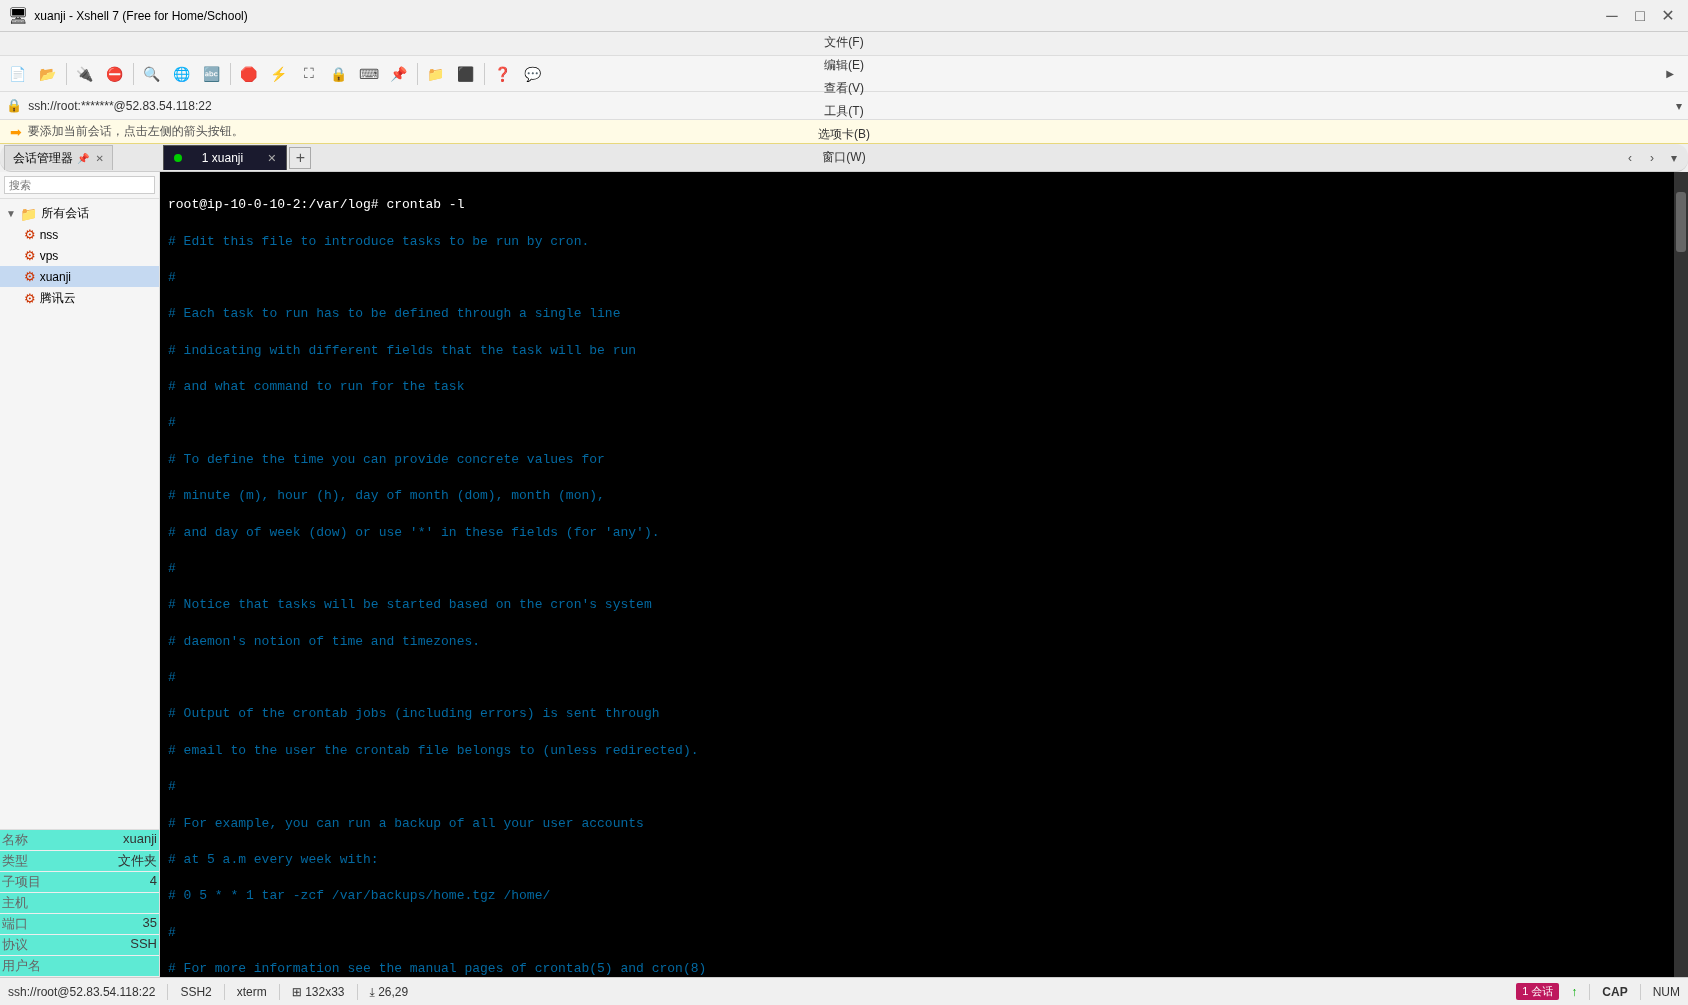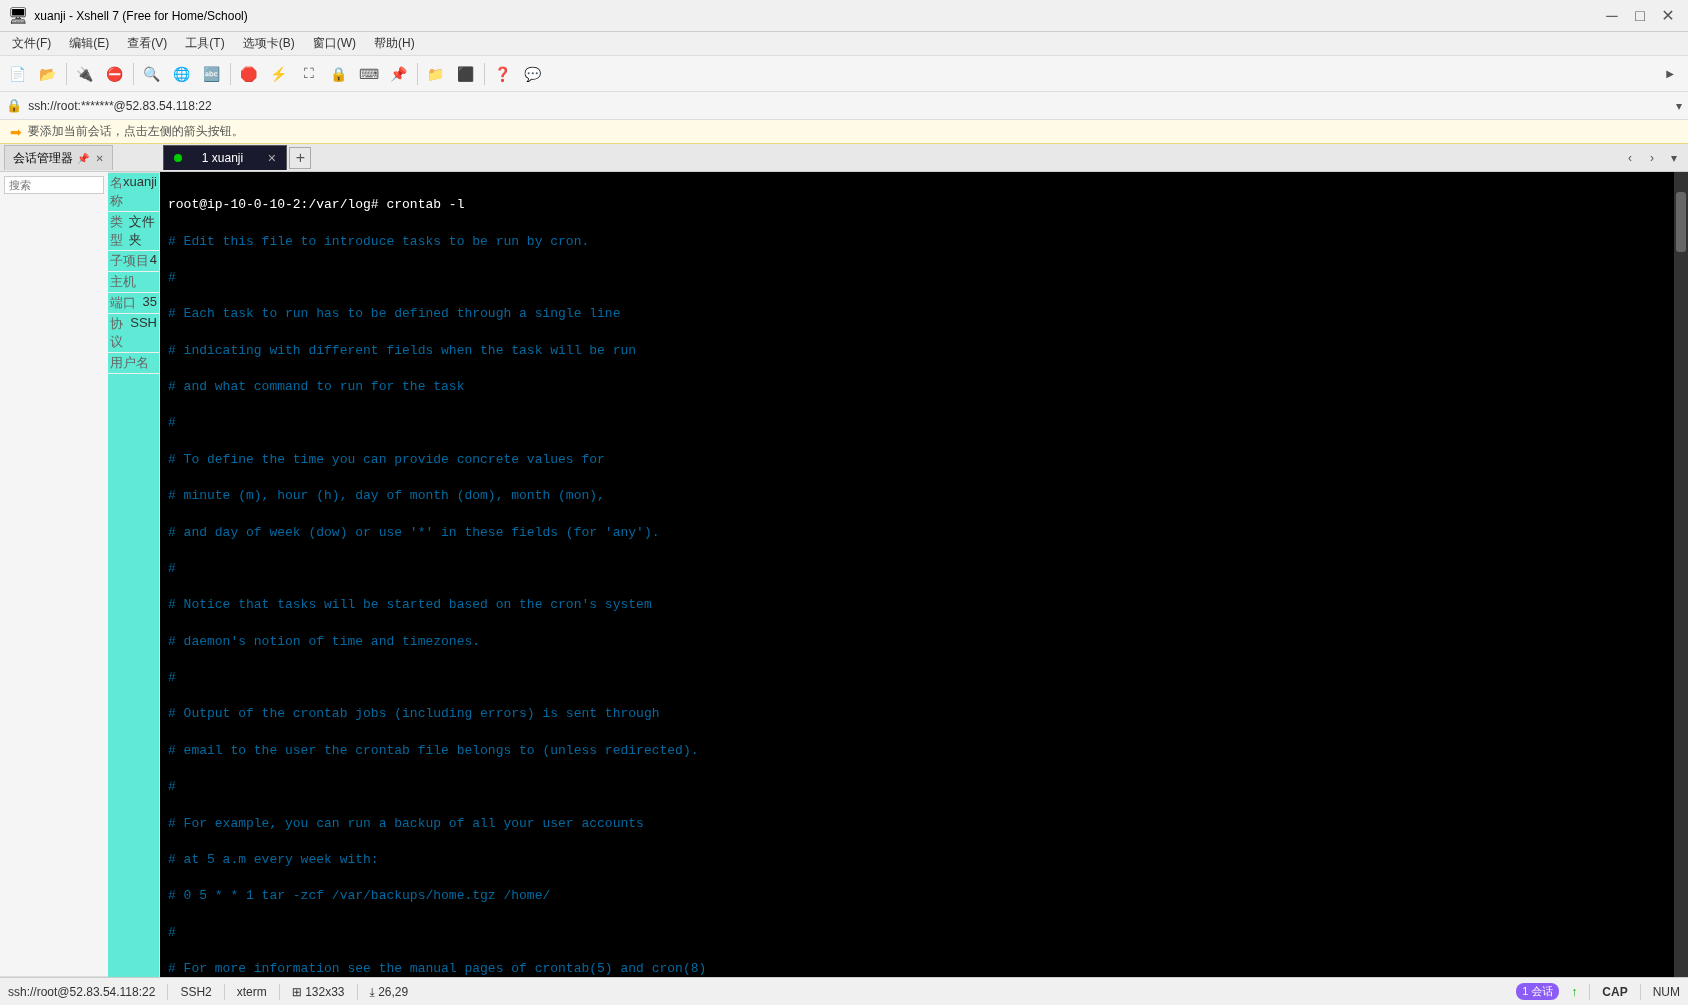--- a/index.html
+++ b/index.html
@@ -17,20 +17,21 @@
       width: 24px; height: 24px; border: none; background: transparent;
       font-size: 16px; cursor: pointer; display: flex; align-items: center; justify-content: center;
       color: #555;
     }
 
     
     #menubar {
       display: flex; align-items: center; gap: 2px;
       background: #f0f0f0; height: 24px; padding: 0 4px;
       border-bottom: 1px solid #ddd;
+      flex-direction: column;
     }
     .menu-item {
       padding: 2px 8px; font-size: 12px; cursor: pointer; color: #333;
     }
 
     
     #toolbar {
       display: flex; align-items: center; height: 36px;
       background: #f5f5f5; border-bottom: 1px solid #ddd; padding: 0 4px; gap: 2px;
     }
@@ -55,21 +56,21 @@
     #tipbar {
       display: flex; align-items: center; height: 24px;
       background: #fffbe6; border-bottom: 1px solid #e8d87c; padding: 0 10px; gap: 6px;
     }
     #tipbar-icon { color: #f90; font-size: 14px; }
     #tipbar-text { font-size: 12px; color: #555; }
 
     
     #tabs-bar {
       display: flex; align-items: center; height: 28px;
-      background: #e8e8e8; border-bottom: 1px solid #ccc; padding: 9px 4px; gap: 2px;
+      background: #e8e8e8; border-bottom: 1px solid #ccc; padding: 9px 4px; gap: 2px; border-radius: 12px;
     }
     .session-mgr-tab {
       display: flex; align-items: center; gap: 4px;
       padding: 3px 8px; background: #ddd; border: 1px solid #bbb; border-bottom: none;
       font-size: 12px; cursor: pointer; height: 25px;
     }
     .session-mgr-tab .pin-icon { color: #666; font-size: 10px; }
     .session-mgr-tab .close-icon { color: #666; font-size: 10px; margin-left: 2px; }
     .session-tab {
       display: flex; align-items: center; gap: 20px;
@@ -87,21 +88,21 @@
       width: 20px; height: 20px; border: none; background: transparent;
       cursor: pointer; font-size: 12px; color: #555; display: flex; align-items: center; justify-content: center;
     }
 
     
     #content-row { display: flex; flex: 1; height: calc(1005px - 32px - 24px - 36px - 28px - 24px - 28px - 28px); }
 
     
     #sidebar {
       width: 160px; background: #f5f5f5; border-right: 1px solid #ddd;
-      display: flex; flex-direction: row;
+      display: flex; flex-direction: column;
     }
     #sidebar-search {
       padding: 4px; border-bottom: 1px solid #ddd;
     }
     #sidebar-search input {
       width: 100%; border: 1px solid #ccc; padding: 2px 4px; font-size: 11px; outline: none;
     }
     #sidebar-tree { flex: 1; overflow-y: auto; padding: 4px 0; }
     .tree-root {
       display: flex; align-items: center; gap: 4px; padding: 2px 6px; cursor: pointer; font-size: 12px;
@@ -149,21 +150,21 @@
     
     #statusbar {
       display: flex; align-items: center; height: 28px;
       background: #f0f0f0; border-top: 1px solid #ccc; padding: 0 8px; gap: 12px;
       font-size: 12px; color: #333;
     }
     .status-sep { width: 1px; height: 16px; background: #ccc; }
     .status-spacer { flex: 1; }
     .status-cap { font-weight: bold; color: #333; }
     .status-up-arrow { color: #00aa00; }
-    .status-chat-count { background: #8b5cf6; color: white; padding: 1px 6px; border-radius: 8px; font-size: 11px; }
+    .status-chat-count { background: #be185d; color: white; padding: 1px 6px; border-radius: 2px; font-size: 11px; }
   </style>
 </head>
 <body>
 
 <div id="titlebar">
   <div id="titlebar-left">
     <span style="font-size:16px;">🖥</span>
     <span>xuanji - Xshell 7 (Free for Home/School)</span>
   </div>
   <div id="titlebar-controls">
@@ -302,21 +303,21 @@
 
   <div id="terminal">
 <span class="term-prompt">root@ip-10-0-10-2:/var/log# </span><span class="term-cmd">crontab -l</span>
 
 <span class="term-comment"># Edit this file to introduce tasks to be run by cron.</span>
 
 <span class="term-comment">#</span>
 
 <span class="term-comment"># Each task to run has to be defined through a single line</span>
 
-<span class="term-comment"># indicating with different fields when the task will be run</span>
+<span class="term-comment"># indicating with different fields that the task will be run</span>
 
 <span class="term-comment"># and what command to run for the task</span>
 
 <span class="term-comment">#</span>
 
 <span class="term-comment"># To define the time you can provide concrete values for</span>
 
 <span class="term-comment"># minute (m), hour (h), day of month (dom), month (mon),</span>
 
 <span class="term-comment"># and day of week (dow) or use '*' in these fields (for 'any').</span>

